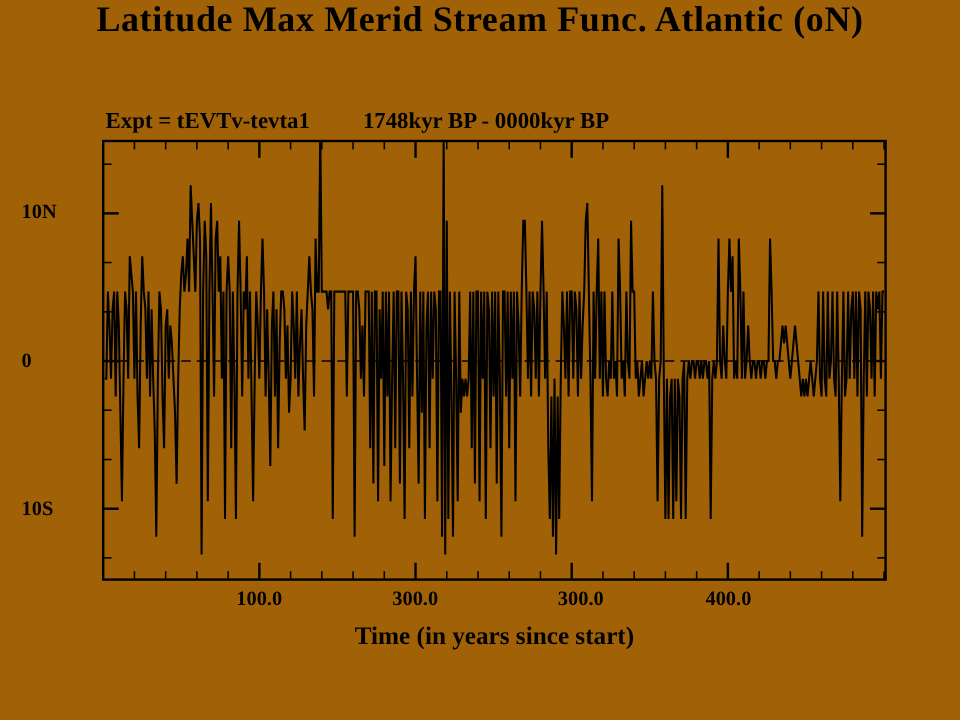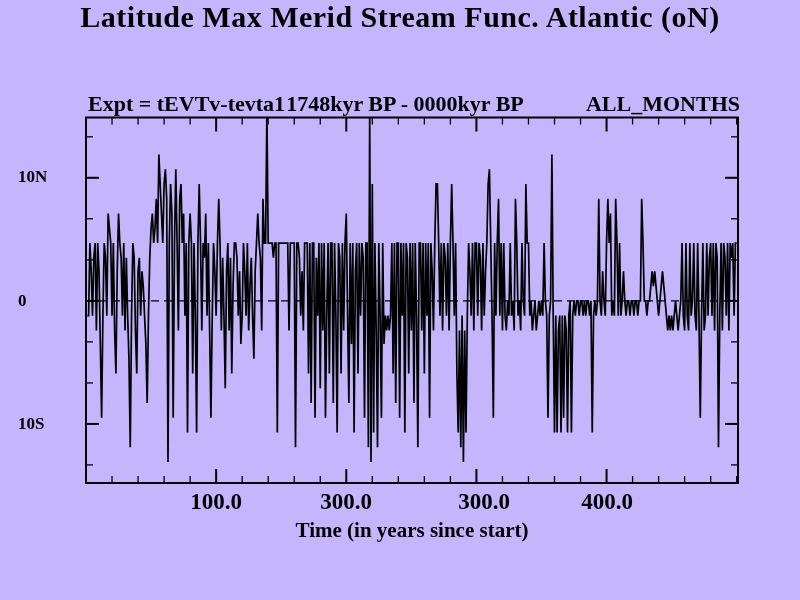--- a/index.html
+++ b/index.html
@@ -5,55 +5,55 @@
   html, body {
     margin: 0;
     padding: 0;
     background: #ffffff;
     font-family: "Liberation Serif", serif;
   }
   #screen {
     position: relative;
     width: 800px;
     height: 600px;
-    background: #c4b5fd;
+    background: #a16207;
     overflow: hidden;
   }
   .abs { position: absolute; }
   .title {
     left: 0; top: 48; width: 800px;
     text-align: center;
     font-size: 30px;
     font-weight: 700;
     color: #000;
     letter-spacing: 0.5px;
     white-space: nowrap;
   }
   .hdr {
     top: 91px;
-    font-size: 22px;
+    font-size: 19px;
     font-weight: 700;
     color: #000;
     white-space: nowrap;
   }
   .hdr-left   { left: 88px; }
   .hdr-center { left: 0px; width: 810px; text-align: center; }
   .hdr-right  { right: 60px; }
   .ylab {
     width: 60px;
     text-align: left;
     font-size: 17px;
     font-weight: 700;
     color: #000;
     line-height: 20px;
   }
   .xlab {
     width: 80px;
     text-align: center;
-    font-size: 23px;
+    font-size: 17px;
     font-weight: 700;
     color: #000;
     top: 489px;
   }
   .xaxis-title {
     left: 0; top: 518px; width: 824px;
     text-align: center;
     font-size: 21px;
     font-weight: 700;
     color: #000;
@@ -63,21 +63,20 @@
 </style>
 </head>
 <body>
 
 <div id="screen">
 
   <div class="abs title">Latitude Max Merid Stream Func. Atlantic (oN)</div>
 
   <div class="abs hdr hdr-left">Expt = tEVTv-tevta1</div>
   <div class="abs hdr hdr-center">1748kyr BP - 0000kyr BP</div>
-  <div class="abs hdr hdr-right">ALL_MONTHS</div>
 
   <div class="abs ylab" style="left:18px; top:167px;">10N</div>
   <div class="abs ylab" style="left:18px; top:291px;">0</div>
   <div class="abs ylab" style="left:18px; top:414px;">10S</div>
 
   <div class="abs xlab" style="left:176px;">100.0</div>
   <div class="abs xlab" style="left:306px;">300.0</div>
   <div class="abs xlab" style="left:444px;">300.0</div>
   <div class="abs xlab" style="left:567px;">400.0</div>
 

